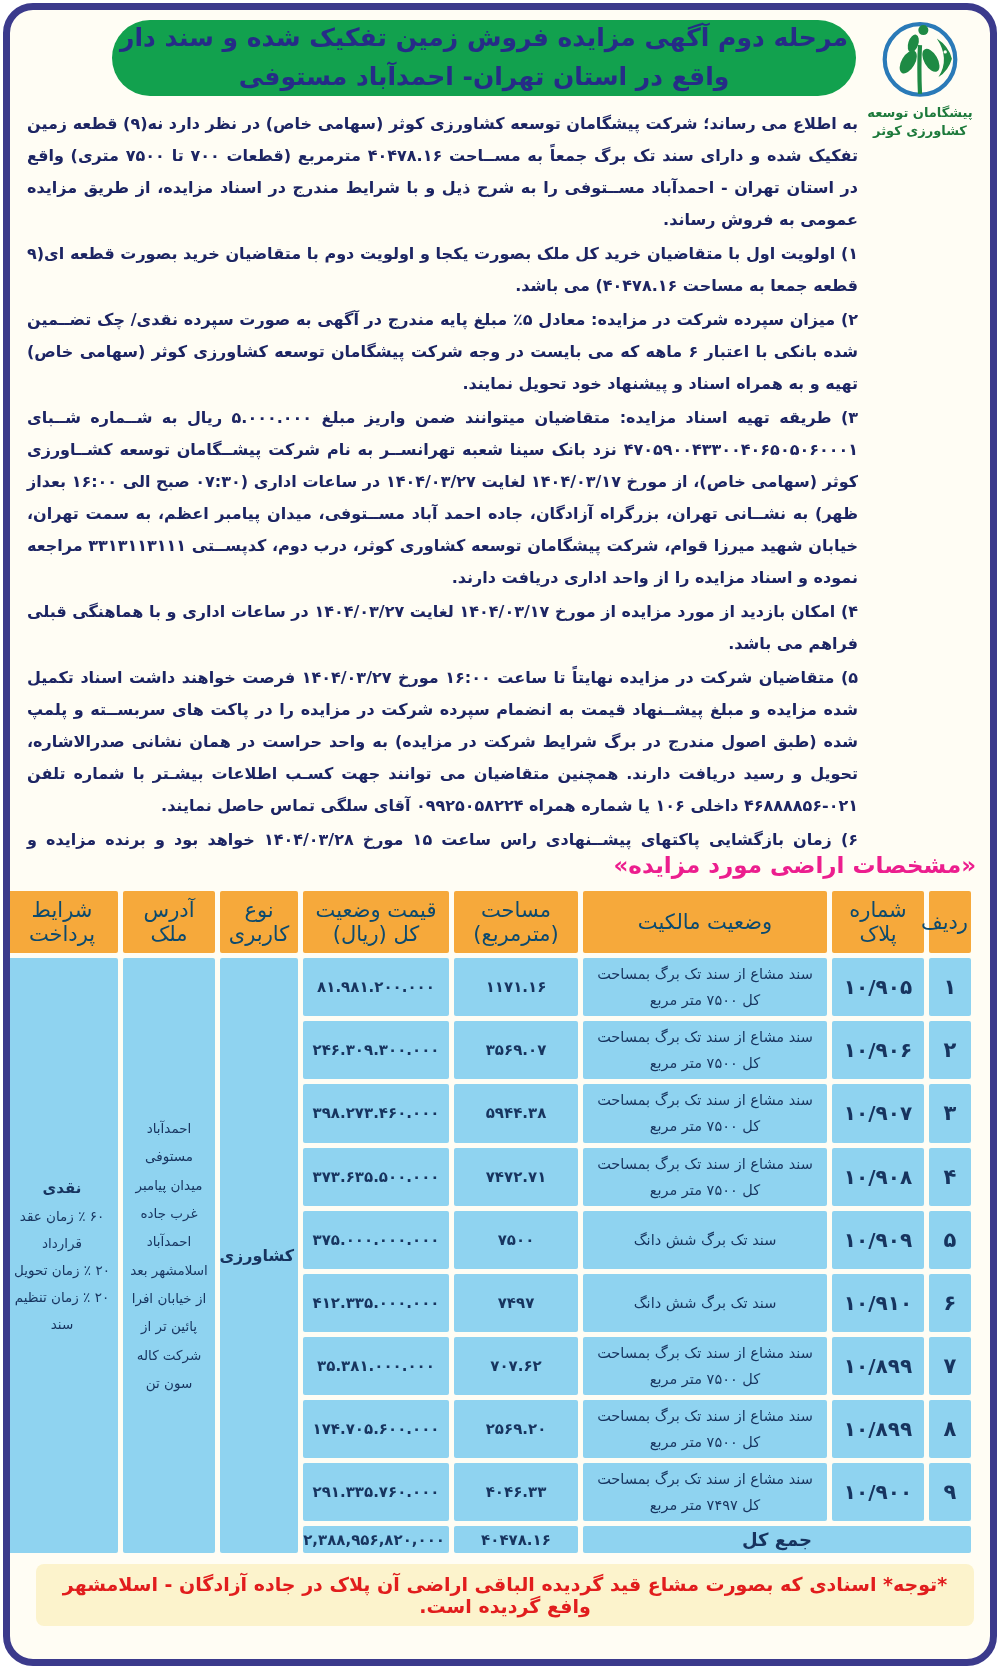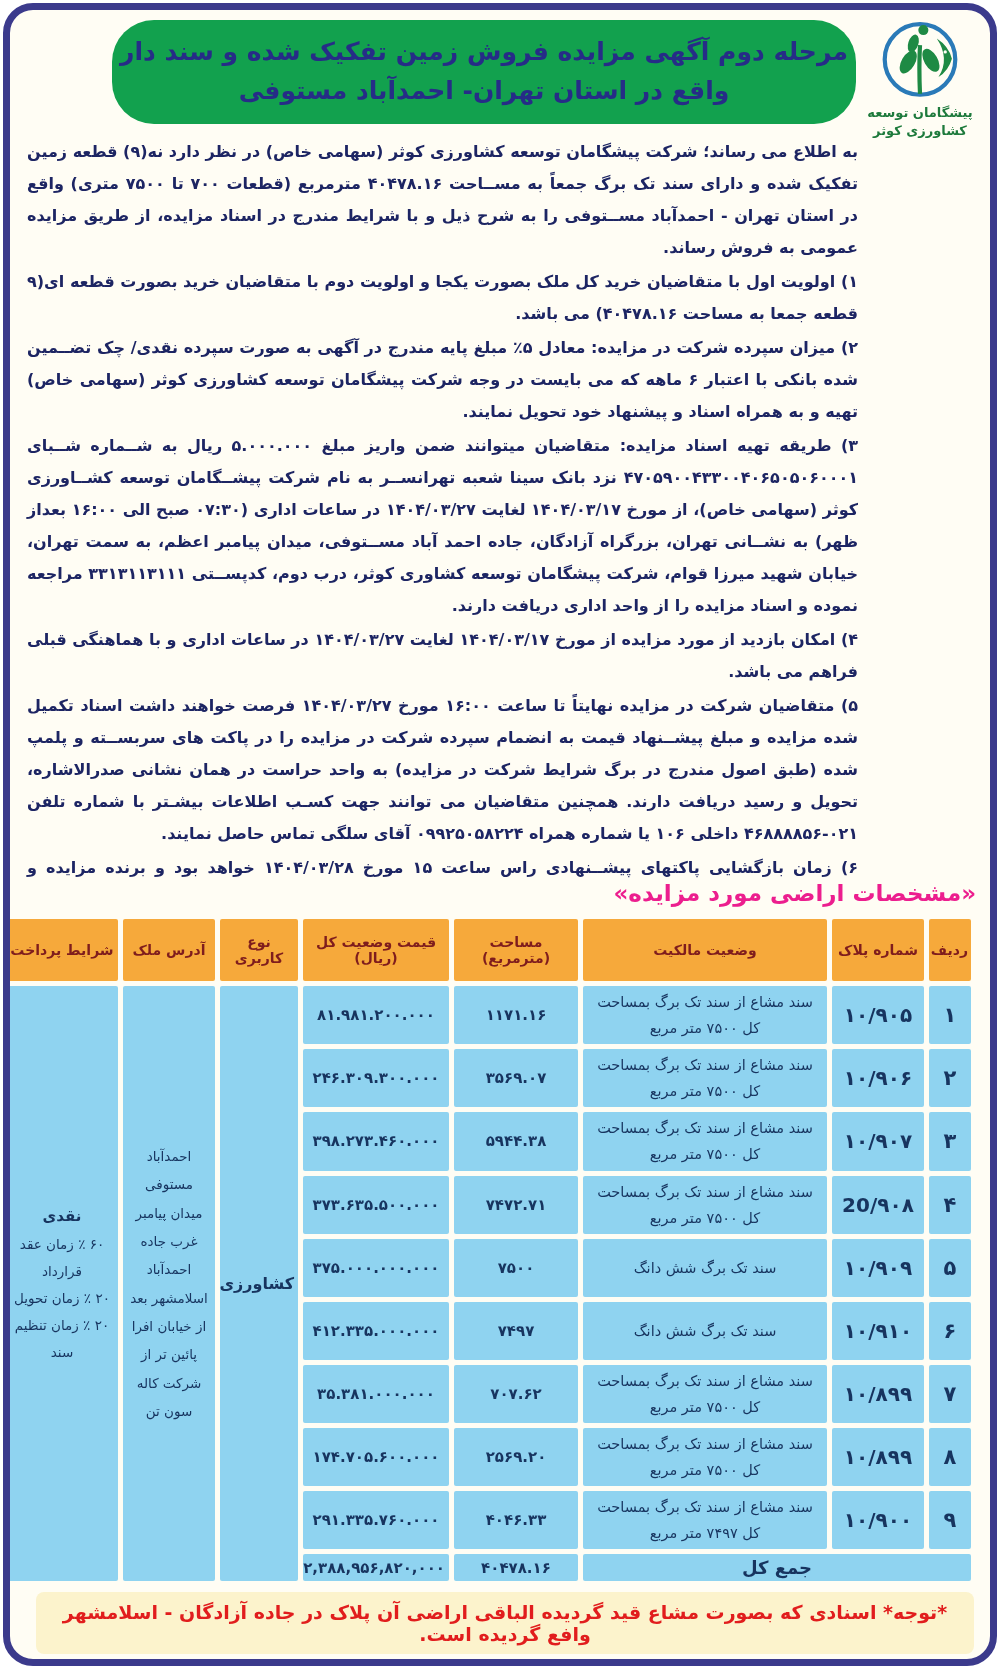--- a/index.html
+++ b/index.html
@@ -10,41 +10,41 @@
   .frame{
     position:absolute;top:3px;left:3px;right:3px;bottom:3px;
     border:7px solid #3b3a8c;border-radius:30px;background:#fffdf4;
     box-sizing:border-box;padding:6px 14px 0 14px;overflow:hidden;
   }
   
   .logo-wrap{float:right;width:112px;height:122px;margin:4px 0 4px 6px;text-align:center;}
   .logo-svg{width:84px;height:84px;display:block;margin:0 auto;}
   .logo-caption{color:#1e7a3c;font-weight:bold;font-size:13px;line-height:1.35;}
   .banner{
-    margin:4px 120px 12px 88px;height:104px;background:#12a14e;border-radius:42px;
+    margin:4px 120px 12px 88px;height:76px;background:#12a14e;border-radius:42px;
     display:flex;flex-direction:column;align-items:center;justify-content:center;
     color:#262c87;font-weight:bold;font-size:25px;line-height:1.55;text-align:center;
   }
   
   .ad-text{
     color:#1d2563;font-weight:bold;font-size:16px;line-height:2.0;
     text-align:justify;height:742px;overflow:hidden;
   }
   .ad-text p{margin:0 0 2px 3px;}
   
   .section-heading{
     text-align:right;color:#ec1e8e;font-weight:bold;font-size:23px;margin:2px 0 8px 0;
   }
   
   table.parcels{
     border-collapse:separate;border-spacing:5px;width:972px;margin:0 auto;
     background:transparent;table-layout:fixed;
   }
   table.parcels th{
-    background:#f6a93b;color:#7f1d1d;font-weight:bold;font-size:14px;
+    background:#f6a93b;color:#0c4a6e;font-weight:normal;font-size:21px;
     height:58px;padding:2px 3px;border-radius:2px;
   }
   table.parcels td{
     background:#8fd3f0;color:#17345f;text-align:center;vertical-align:middle;
     padding:3px 4px;border-radius:2px;
   }
   td.c-rownum{color:#4335a8;font-weight:bold;font-size:21px;}
   td.c-plot{font-weight:bold;font-size:20px;}
   td.c-own{font-size:14.5px;line-height:1.8;height:52px;}
   td.c-area,td.c-price{font-weight:bold;font-size:15px;}
@@ -149,21 +149,21 @@
       </tr>
       <tr>
         <td class="c-rownum">۳</td>
         <td class="c-plot">۱۰/۹۰۷</td>
         <td class="c-own">سند مشاع از سند تک برگ بمساحت کل ۷۵۰۰ متر مربع</td>
         <td class="c-area">۵۹۴۴.۳۸</td>
         <td class="c-price">۳۹۸.۲۷۳.۴۶۰.۰۰۰</td>
       </tr>
       <tr>
         <td class="c-rownum">۴</td>
-        <td class="c-plot">20/۹۰۸</td>
+        <td class="c-plot">۱۰/۹۰۸</td>
         <td class="c-own">سند مشاع از سند تک برگ بمساحت کل ۷۵۰۰ متر مربع</td>
         <td class="c-area">۷۴۷۲.۷۱</td>
         <td class="c-price">۳۷۳.۶۳۵.۵۰۰.۰۰۰</td>
       </tr>
       <tr>
         <td class="c-rownum">۵</td>
         <td class="c-plot">۱۰/۹۰۹</td>
         <td class="c-own">سند تک برگ شش دانگ</td>
         <td class="c-area">۷۵۰۰</td>
         <td class="c-price">۳۷۵.۰۰۰.۰۰۰.۰۰۰</td>

